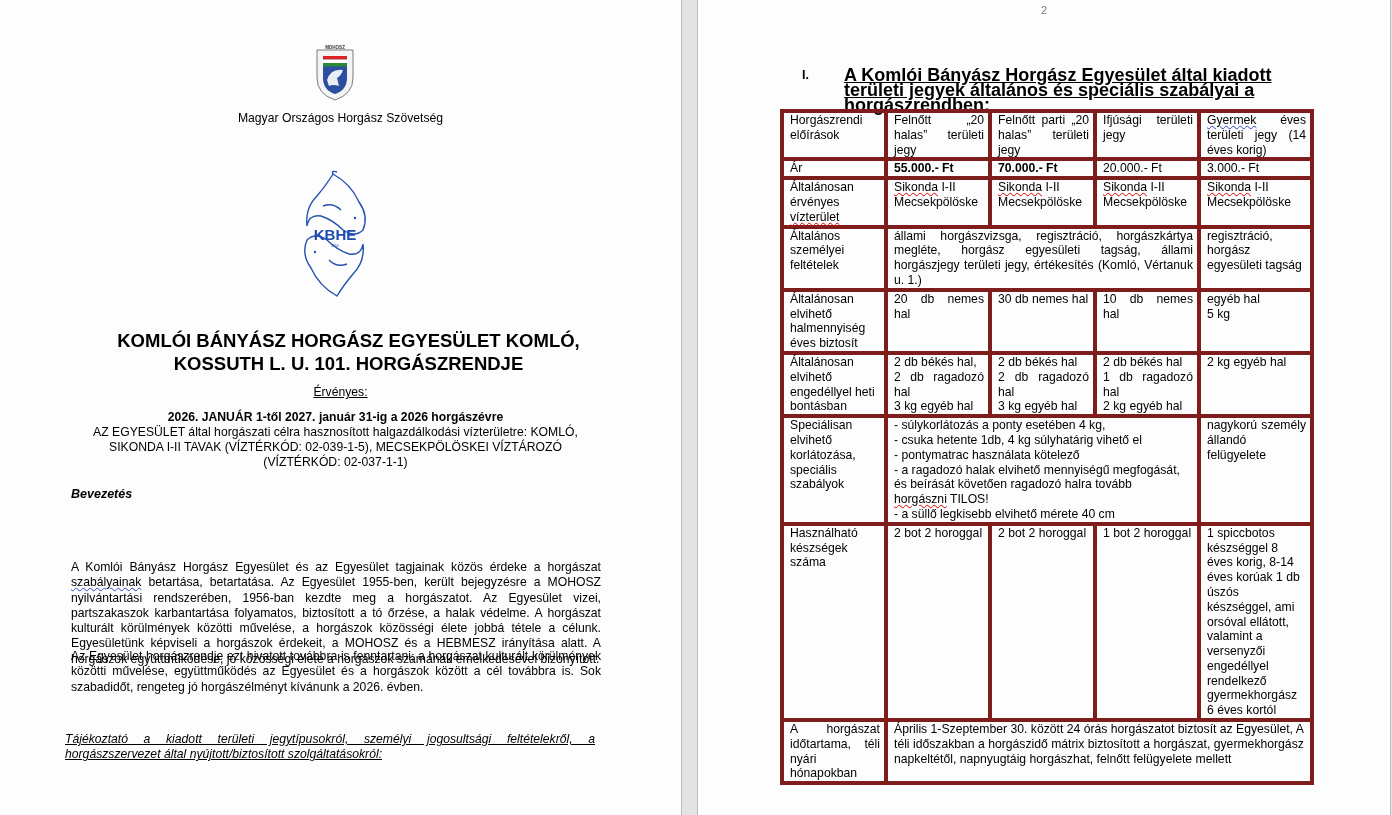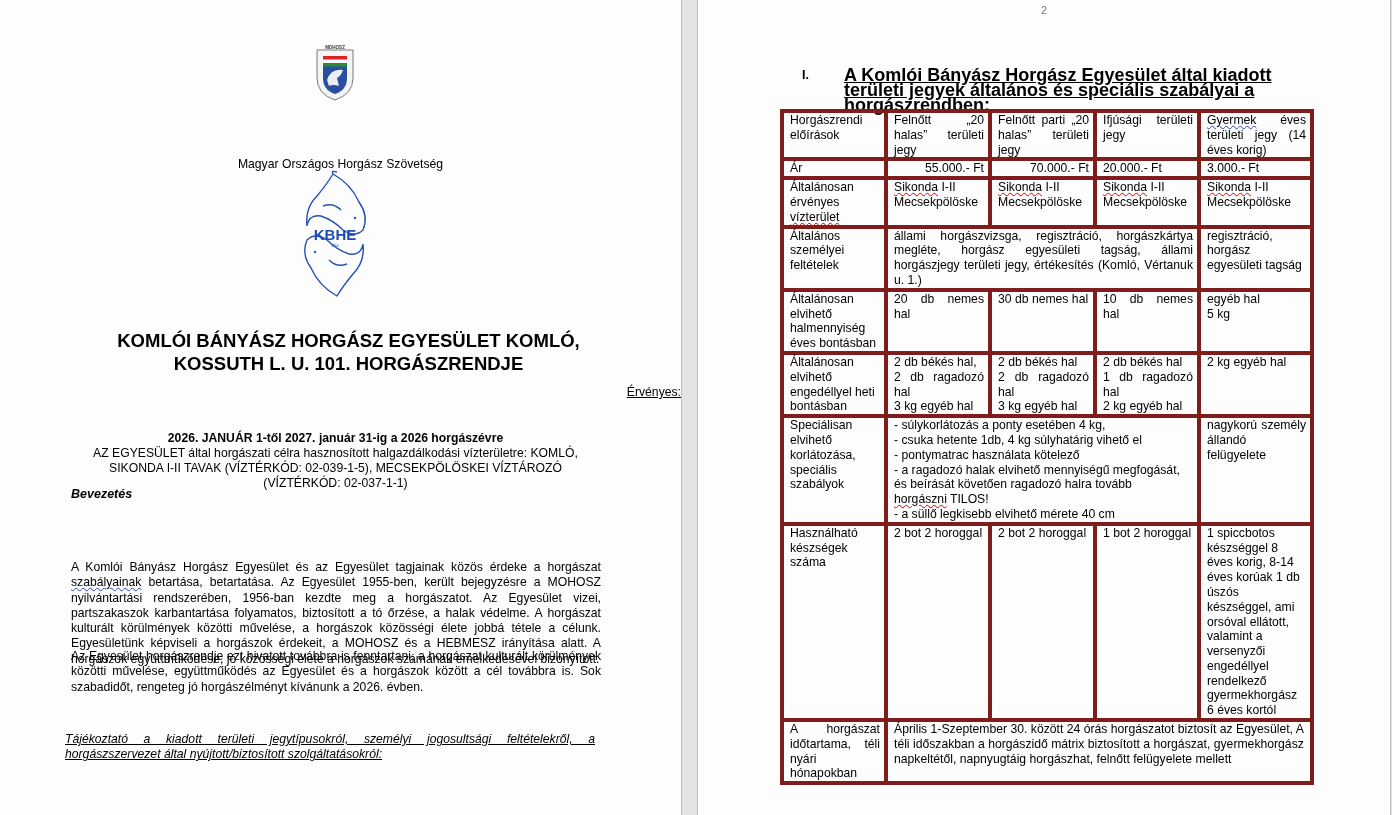--- a/index.html
+++ b/index.html
@@ -12,47 +12,47 @@
     position:absolute; top:0; background:#fdfdfd; height:815px; overflow:hidden;
   }
   #page-left { left:0; width:681px; border-right:1px solid #bdbdbd; }
   #page-right { left:697px; width:692px; border-left:1px solid #bdbdbd; border-right:1px solid #bdbdbd; }
 
   .center { text-align:center; }
   .abs { position:absolute; }
 
   
   #mohosz-logo { left:311px; top:44px; width:48px; height:58px; }
-  #org-block { left:0; width:681px; top:111px; font-size:12.2px; line-height:15px;margin-top:46px; }
+  #org-block { left:0; width:681px; top:111px; font-size:12.2px; line-height:15px; }
   #kbhe-logo { left:293px; top:168px; width:84px; height:134px; }
   #main-title { left:0; width:681px; top:329px; font-size:18.5px; font-weight:bold; line-height:23px;padding-left:8px; }
-  #valid-label { left:0; width:681px; top:385px; font-size:12.2px; text-decoration:underline;text-align:right; }
+  #valid-label { left:0; width:681px; top:385px; font-size:12.2px; text-decoration:underline; }
   #valid-block { left:70px; width:531px; top:410px; font-size:12.2px; line-height:15px; }
-  #valid-block .bold { font-weight:bold;margin-top:21px; }
+  #valid-block .bold { font-weight:bold; }
   #intro-heading { left:71px; top:487px; font-size:12.5px; font-weight:bold; font-style:italic; }
   .para { left:71px; width:530px; font-size:12.2px; line-height:15.3px; text-align:justify; }
   #para1 { top:512px;margin-top:48px; }
   #para2 { top:649px; }
   #info-heading { left:65px; width:530px; top:732px; font-size:12.2px; line-height:15.3px; font-style:italic; text-decoration:underline; text-align:justify; }
   .sq { text-decoration: underline wavy #d00; text-decoration-thickness:1px; }
   .sqb { text-decoration: underline wavy #2a45c8; text-decoration-thickness:1px; }
 
   
   #page-number { left:0; width:692px; top:4px; font-size:11px; color:#7a7a7a; text-align:center; }
   #section-num { left:104px; top:68px; font-size:12.5px; font-weight:bold; }
   #section-title { left:146px; top:68px; width:470px; font-size:18px; font-weight:bold; line-height:15px; text-decoration:underline; }
 
   table#rules {
     position:absolute; left:82px; top:109px; width:530px;
     border-collapse:collapse; table-layout:fixed;
     font-size:12.2px; line-height:14.8px;
   }
   #rules td { border:4px solid #7f1d1d; vertical-align:top; padding:0 4px 0 6px; }
   #rules .j { text-align:justify; text-align-last:left; }
-  #rules .bold { font-weight:normal;text-align:right; }
+  #rules .bold { font-weight:bold; }
   col.c0 { width:104px; } col.c1 { width:104px; } col.c2 { width:105px; } col.c3 { width:104px; } col.c4 { width:113px; }
 </style>
 </head>
 <body>
 
 <div class="page" id="page-left">
 
   <svg id="mohosz-logo" class="abs" viewBox="0 0 48 58">
     <path d="M6 6 L42 6 L42 34 Q42 50 24 56 Q6 50 6 34 Z" fill="#f4f4f4" stroke="#7a7a7a" stroke-width="1"></path>
     <path d="M12 12 L36 12 L36 34 Q36 46 24 50 Q12 46 12 34 Z" fill="#2b4ea0"></path>
@@ -136,21 +136,21 @@
       <td><span class="sq">Sikonda</span><span> I-II</span><br><span>Mecsekpölöske</span></td>
       <td><span class="sq">Sikonda</span><span> I-II</span><br><span>Mecsekpölöske</span></td>
       <td><span class="sq">Sikonda</span><span> I-II</span><br><span>Mecsekpölöske</span></td>
     </tr>
     <tr>
       <td>Általános személyei feltételek</td>
       <td class="j" colspan="3">állami horgászvizsga, regisztráció, horgászkártya megléte, horgász egyesületi tagság, állami horgászjegy területi jegy, értékesítés (Komló, Vértanuk u. 1.)</td>
       <td>regisztráció, horgász egyesületi tagság</td>
     </tr>
     <tr>
-      <td>Általánosan elvihető halmennyiség éves bontásban</td>
+      <td>Általánosan elvihető halmennyiség éves biztosít</td>
       <td class="j">20 db nemes hal</td>
       <td class="j">30 db nemes hal</td>
       <td class="j">10 db nemes hal</td>
       <td>
             <div>egyéb hal</div>
             <div>5 kg</div>
           </td>
     </tr>
     <tr>
       <td>Általánosan elvihető engedéllyel heti bontásban</td>

